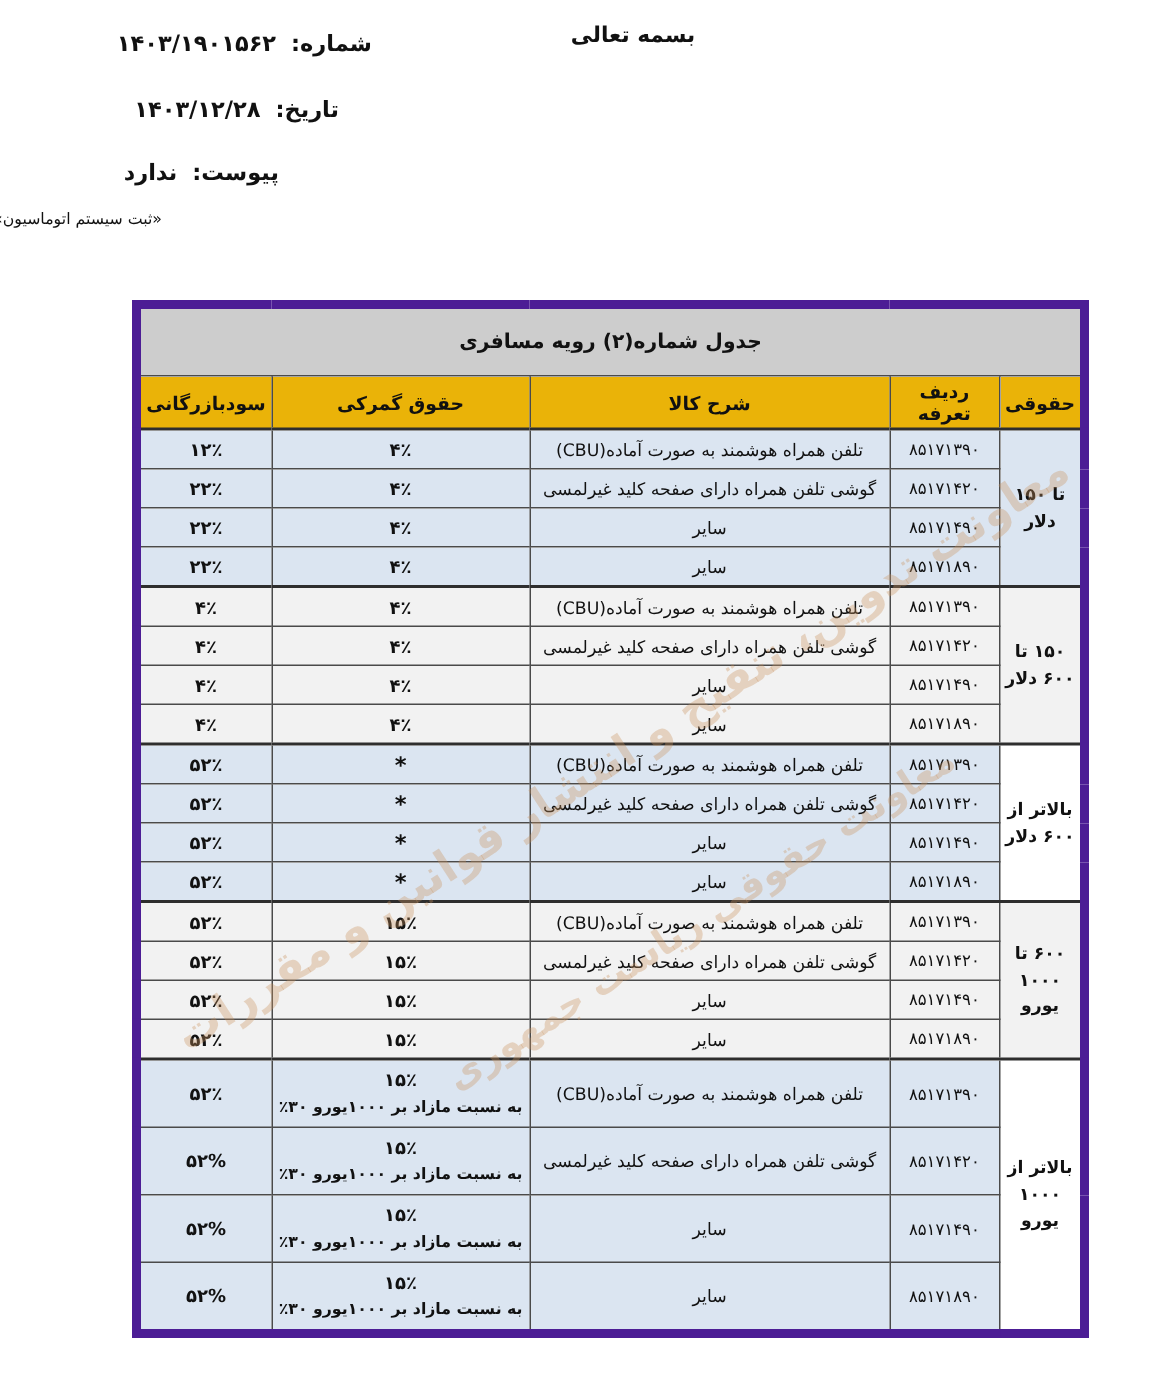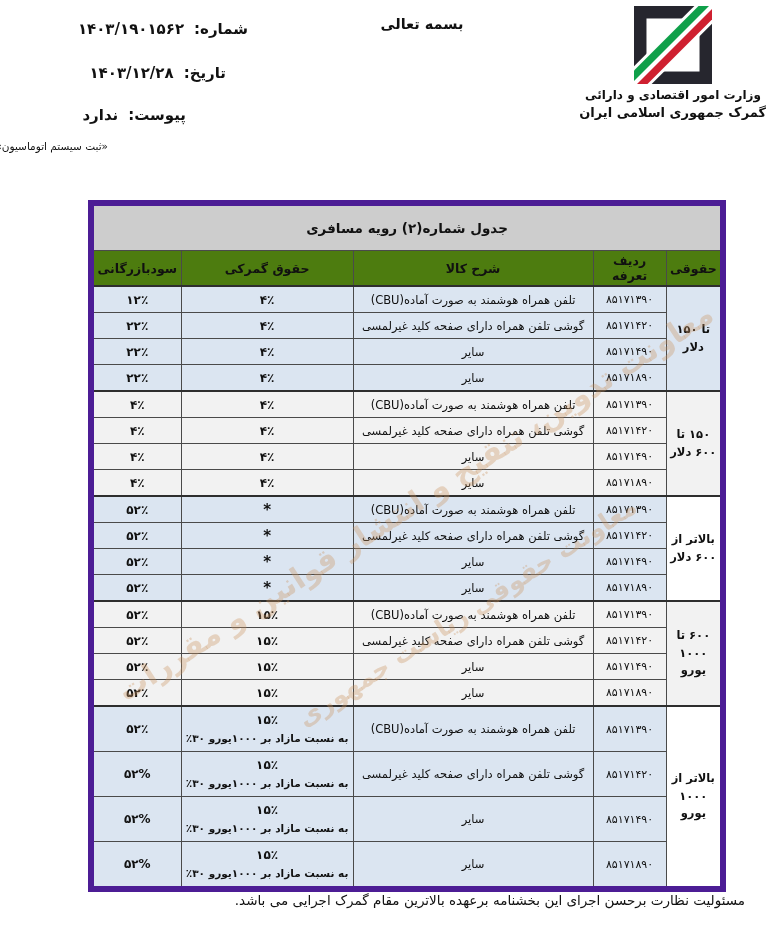--- a/index.html
+++ b/index.html
@@ -30,21 +30,21 @@
   #wm2{left:300px;top:706px;font-size:25px;}
 
   
   table.main{position:absolute;left:88px;top:200px;width:632px;border-collapse:collapse;
              direction:rtl;table-layout:fixed;z-index:2;}
   table.main td,table.main th{border:1px solid #4a4a4a;padding:0 3px;text-align:center;
              vertical-align:middle;overflow:hidden;}
   table.main{border:6px solid #4c1d95;}
   .title-cell{background:#cdcdcd;font-size:13.5px;font-weight:700;height:44px;
               vertical-align:middle;padding-bottom:8px;}
-  tr.head-row th{background:#4d7c0f;font-size:12.5px;font-weight:700;height:34px;}
+  tr.head-row th{background:#eab308;font-size:12.5px;font-weight:700;height:34px;}
   tr.band-blue>td{background:#dbe5f1;}
   tr.band-gray>td{background:#f2f2f2;}
   td.v-blue{background:#dbe5f1 !important;margin-left:28px;}
   td.v-gray{background:#f2f2f2 !important;}
   td.v-white{background:#ffffff !important;}
   tr.group-start>td{border-top:2px solid #2e2e2e;}
   tr.r25>td{height:25px;}
   tr.r44>td{height:44px;}
   td.val{font-size:11.5px;font-weight:700;vertical-align:top;padding-top:5px;line-height:1.55;}
   td.code{font-size:11px;letter-spacing:0.5px;}
@@ -75,39 +75,20 @@
     </div>
     <div class="meta-line" id="meta-attach">
       <span class="lbl">پیوست:</span>
       <span>ندارد</span>
     </div>
     <div class="meta-line" id="meta-auto">«ثبت سیستم اتوماسیون»</div>
   </div>
 
   <div class="besmellah">بسمه تعالی</div>
 
-  <div class="org-block">
-    <div class="logo-wrap">
-      <svg width="78" height="78" viewBox="0 0 100 100" aria-hidden="true">
-        <defs>
-            <clipPath id="sq">
-              <rect x="0" y="0" width="100" height="100"></rect>
-            </clipPath>
-          </defs>
-        <g clip-path="url(#sq)">
-          <rect x="8" y="8" width="84" height="84" fill="none" stroke="#26262e" stroke-width="16"></rect>
-          <line x1="-8" y1="108" x2="108" y2="-8" stroke="#ffffff" stroke-width="32"></line>
-          <line x1="-5.3" y1="94.7" x2="94.7" y2="-5.3" stroke="#0fa04a" stroke-width="9.5"></line>
-          <line x1="5.3" y1="105.3" x2="105.3" y2="5.3" stroke="#cf2030" stroke-width="9.5"></line>
-        </g>
-      </svg>
-    </div>
-    <p class="org-line1">وزارت امور اقتصادی و دارائی</p>
-    <p class="org-line2">گمرک جمهوری اسلامی ایران</p>
-  </div>
 
   <span class="wm" id="wm1">معاونت تدوین، تنقیح و انتشار قوانین و مقررات</span>
   <span class="wm" id="wm2">معاونت حقوقی ریاست جمهوری</span>
 
   <table class="main">
     <colgroup>
       <col style="width:57px">
         <col style="width:73px">
         <col style="width:240px">
       <col style="width:172px">
@@ -262,15 +243,14 @@
       <td class="desc">سایر</td>
       <td class="num duty-multi">
         <div>۱۵٪</div>
         <div class="duty-extra">به نسبت مازاد بر ۱۰۰۰یورو ۳۰٪</div>
       </td>
       <td class="num profit-latin">۵۲%</td>
     </tr>
     </tbody>
   </table>
 
-  <div class="footer-note">مسئولیت نظارت برحسن اجرای این بخشنامه برعهده بالاترین مقام گمرک اجرایی می باشد.</div>
 
 </div>
 
 </body></html>

